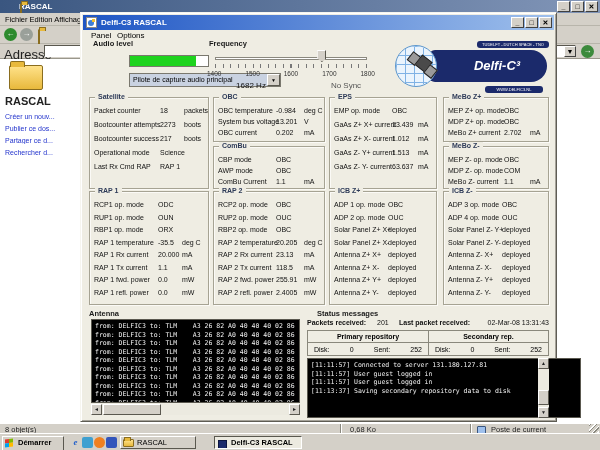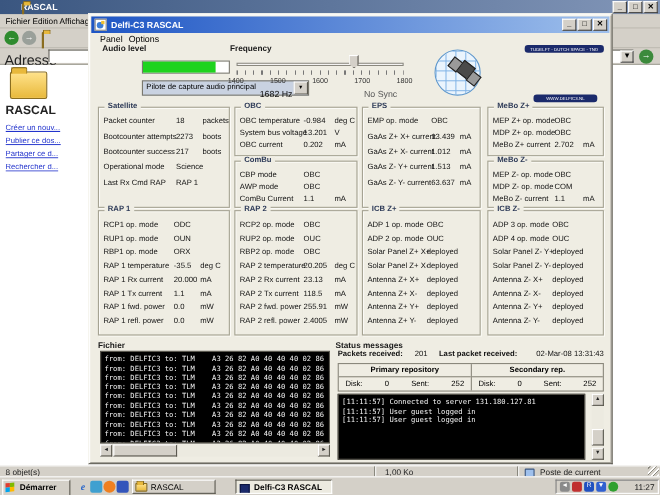--- a/index.html
+++ b/index.html
@@ -147,21 +147,21 @@
     <div class="abs links">
         <div>Créer un nouv...</div>
         <div>Publier ce dos...</div>
         <div>Partager ce d...</div>
         <div>Rechercher d...</div>
       </div>
   </div>
   <div class="abs bg-status">
     <span style="left:5px;">8 objet(s)</span>
     <span class="stdiv" style="left:340px;"></span>
-    <span style="left:350px;">1,00 Ko</span>
+    <span style="left:350px;">0,68 Ko</span>
     <span class="stdiv" style="left:470px;"></span>
     <span class="pc-icon" style="left:477px;top:2px;"></span>
     <span style="left:491px;">Poste de current</span>
     <span class="grip"></span>
   </div>
 
   <div class="abs" id="dialog">
     <div class="dlg-title">
       <span class="dlg-icon">
           <i></i>
@@ -196,20 +196,21 @@
         <span>1400</span>
         <span>1500</span>
         <span>1600</span>
         <span>1700</span>
         <span>1800</span>
       </div>
     <span class="freq-val" style="left:140px;">1682 Hz</span>
     <span class="freq-val" style="left:235px;color:#555;">No Sync</span>
 
     <div class="abs" id="logo">
+      <div class="logo-pill">Delfi-C³</div>
       <div class="logo-globe"></div>
       <div class="logo-sat"></div>
       <div class="logo-banner" style="right:0;top:0;width:72px;">TUDELFT - DUTCH SPACE - TNO</div>
       <div class="logo-banner" style="right:6px;bottom:2px;width:58px;">WWW.DELFIC3.NL</div>
     </div>
 
     <div class="group" style="left:8px;top:84px;width:120px;height:92px;--vx:70px;--ux:94px;--rh:14px;">
       <span class="gtitle">Satellite</span>
       <div class="rows">
           <div class="prow">
@@ -524,40 +525,40 @@
             <span class="pu"></span>
           </div>
           <div class="prow">
             <span class="pl">Antenna Z- Y-</span>
             <span class="pv">deployed</span>
             <span class="pu"></span>
           </div>
         </div>
     </div>
 
-    <span class="sec-label" style="left:8px;top:296px;">Fichier</span>
+    <span class="sec-label" style="left:8px;top:296px;">Antenna</span>
     <div class="console" style="left:10px;top:306px;width:209px;height:84px;">
         <div>from: DELFIC3 to: TLM    A3 26 82 A0 40 40 40 02 86 9E 8A 84 86 E0 61 03 F0 A1 0D</div>
         <div>from: DELFIC3 to: TLM    A3 26 82 A0 40 40 40 02 86 9E 8A 84 86 E0 61 03 F0 A1 0D</div>
         <div>from: DELFIC3 to: TLM    A3 26 82 A0 40 40 40 02 86 9E 8A 84 86 E0 61 03 F0 A1 0D</div>
         <div>from: DELFIC3 to: TLM    A3 26 82 A0 40 40 40 02 86 9E 8A 84 86 E0 61 03 F0 A1 0D</div>
         <div>from: DELFIC3 to: TLM    A3 26 82 A0 40 40 40 02 86 9E 8A 84 86 E0 61 03 F0 A1 0D</div>
         <div>from: DELFIC3 to: TLM    A3 26 82 A0 40 40 40 02 86 9E 8A 84 86 E0 61 03 F0 A1 0D</div>
         <div>from: DELFIC3 to: TLM    A3 26 82 A0 40 40 40 02 86 9E 8A 84 86 E0 61 03 F0 A1 0D</div>
         <div>from: DELFIC3 to: TLM    A3 26 82 A0 40 40 40 02 86 9E 8A 84 86 E0 61 03 F0 A1 0D</div>
         <div>from: DELFIC3 to: TLM    A3 26 82 A0 40 40 40 02 86 9E 8A 84 86 E0 61 03 F0 A1 0D</div>
         <div>from: DELFIC3 to: TLM    A3 26 82 A0 40 40 40 02 86 9E 8A 84 86 E0 61 03 F0 A1 0D</div>
       </div>
     <div class="sbar" style="left:10px;top:391px;width:209px;height:11px;">
       <span class="sbtn raised" style="left:0;top:0;">◄</span>
       <span class="sbtn raised" style="right:0;top:0;">►</span>
       <span class="sthumb raised" style="left:12px;top:0;width:58px;height:11px;"></span>
     </div>
 
-    <span class="sec-label" style="left:224px;top:296px;">Status messages</span>
+    <span class="sec-label" style="left:236px;top:296px;">Status messages</span>
     <span class="sm-text sm-bold" style="left:226px;top:306px;">Packets received:</span>
     <span class="sm-text" style="left:296px;top:306px;">201</span>
     <span class="sm-text sm-bold" style="left:318px;top:306px;">Last packet received:</span>
     <span class="sm-text" style="left:394px;top:306px;width:74px;text-align:right;">02-Mar-08 13:31:43</span>
 
     <div class="abs" id="repo-table">
       <div class="repo-col">
         <div class="repo-head">Primary repository</div>
         <div class="repo-row">
           <span>Disk:</span>
@@ -570,24 +571,25 @@
         <div class="repo-head">Secondary rep.</div>
         <div class="repo-row">
           <span>Disk:</span>
           <span>0</span>
           <span>Sent:</span>
           <span>252</span>
         </div>
       </div>
     </div>
 
-    <div class="console" style="left:226px;top:345px;width:225px;height:60px;">
+    <div class="console" style="left:226px;top:345px;width:274px;height:60px;">
         <div>[11:11:57] Connected to server 131.180.127.81</div>
         <div>[11:11:57] User guest logged in</div>
         <div>[11:11:57] User guest logged in</div>
+        <div>[11:13:37] Saving secondary repository data to disk</div>
       </div>
     <div class="sbar" style="left:457px;top:345px;width:11px;height:60px;">
       <span class="sbtn raised" style="left:0;top:0;">▲</span>
       <span class="sbtn raised" style="left:0;bottom:0;">▼</span>
       <span class="sthumb raised" style="left:0;top:32px;width:11px;height:15px;"></span>
     </div>
   </div>
 
   <div class="abs" id="taskbar">
     <div class="abs raised start">
@@ -604,23 +606,15 @@
     <span class="ql-icon" style="left:94px;background:#F08020;border-radius:50%;"></span>
     <span class="ql-icon" style="left:106px;background:#3355BB;border-radius:2px;"></span>
     <div class="taskbtn raised" style="left:120px;width:76px;">
       <span class="mini-folder"></span>
       <span>RASCAL</span>
     </div>
     <div class="taskbtn raised active" style="left:214px;width:88px;">
       <span class="tb-icon"></span>
       <span>Delfi-C3 RASCAL</span>
     </div>
-    <div class="tray">
-      <span class="tray-ic" style="background:#8a8a8a;">◄</span>
-      <span class="tray-ic" style="background:#C03030;"></span>
-      <span class="tray-ic" style="background:#2050C0;">R</span>
-      <span class="tray-ic" style="background:#3060D0;">▼</span>
-      <span class="tray-ic" style="background:#30A030;border-radius:50%;"></span>
-      <span class="clock">11:27</span>
-    </div>
   </div>
 
 </div>
 
 </body></html>

